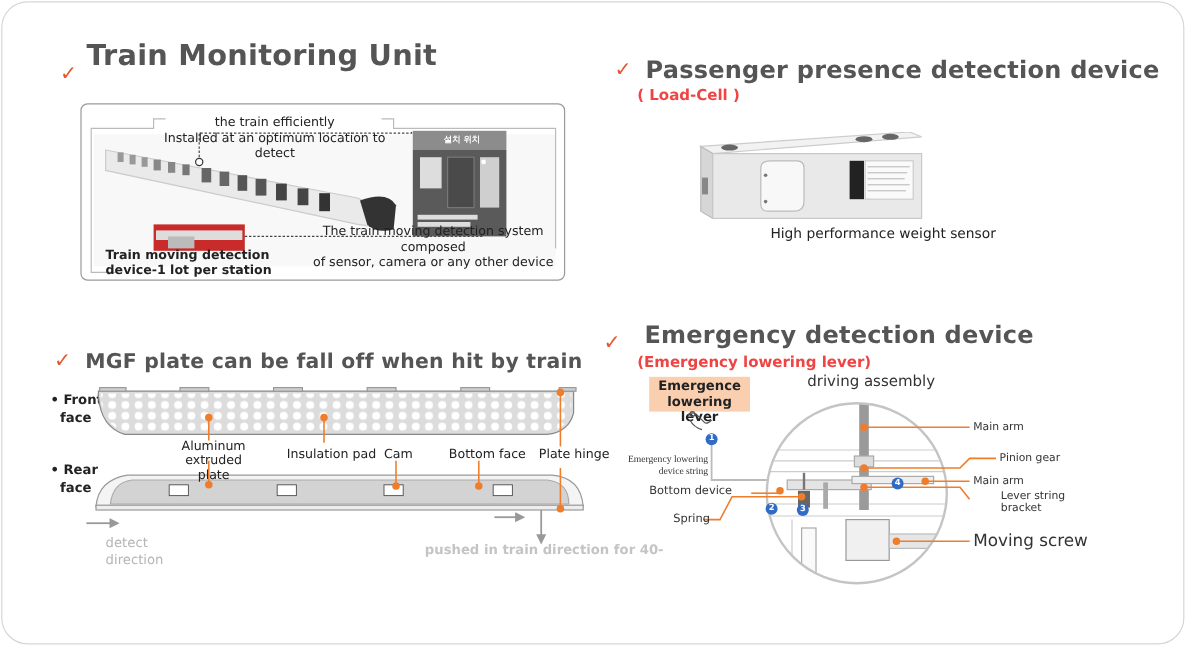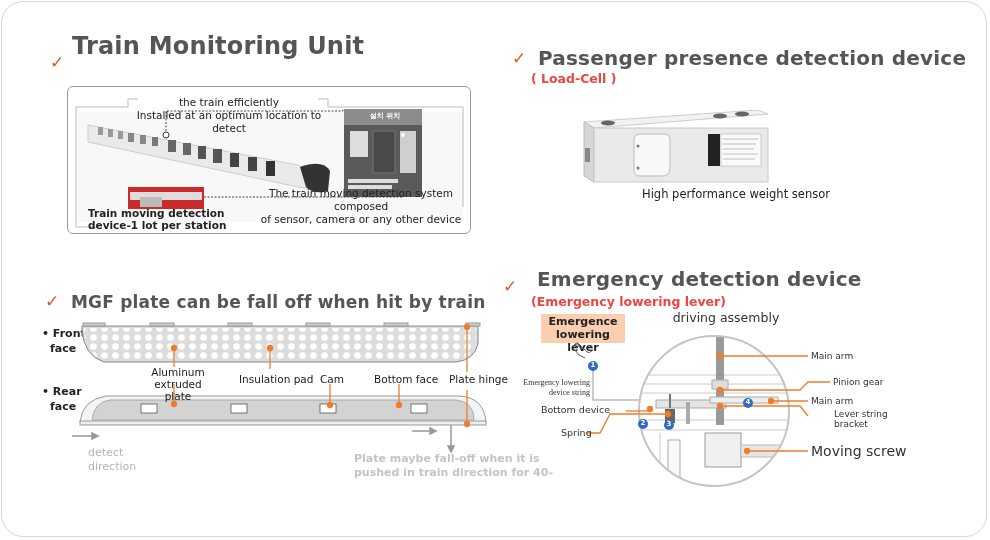--- a/index.html
+++ b/index.html
@@ -183,21 +183,20 @@
 <div class="abs small" style="left:239px;top:373px;">Insulation pad</div>
 <div class="abs small" style="left:320px;top:373px;">Cam</div>
 <div class="abs small" style="left:374px;top:373px;">Bottom face</div>
 <div class="abs small" style="left:449px;top:373px;">Plate hinge</div>
 
 <div class="abs small grey" style="left:88px;top:446px;font-size:11px;line-height:14px;">
   <div>detect</div>
   <div>direction</div>
 </div>
 <div class="abs small grey" style="left:354px;top:452px;font-size:11px;line-height:14px;font-weight:bold;color:#c4c4c4;">
-  <div>Plate maybe  fall-off  when  it is</div>
   <div>pushed  in  train  direction  for  40-</div>
 </div>
 
 <span class="abs check" style="left:503px;top:276px;">✓</span>
 <div class="abs h-title" style="left:537px;top:267px;font-size:20px;">Emergency detection device</div>
 <div class="abs sub" style="left:531px;top:294px;">(Emergency  lowering  lever)</div>
 
 <div class="abs bold center" style="left:541px;top:314px;width:84px;height:28px;background:#f9cfb0;font-size:11px;line-height:13px;padding-top:1px;">
   <div>Emergence</div>
   <div>lowering lever</div>

